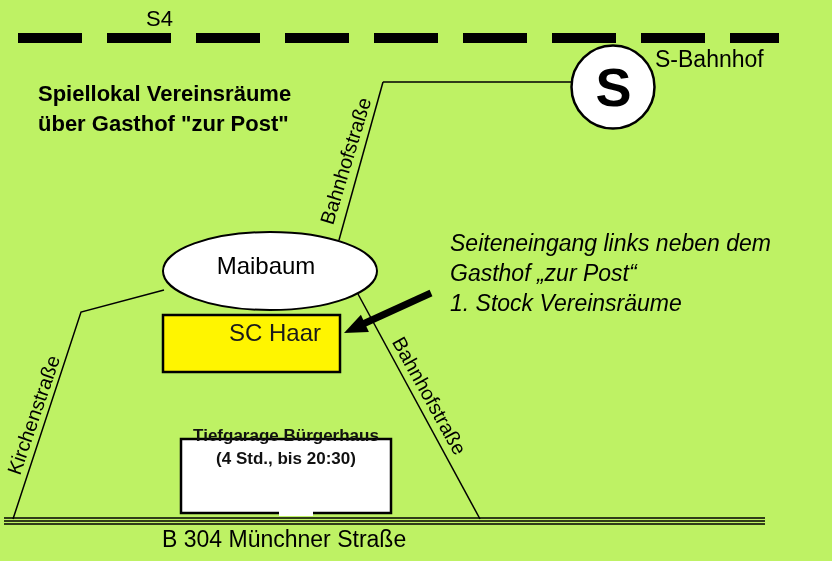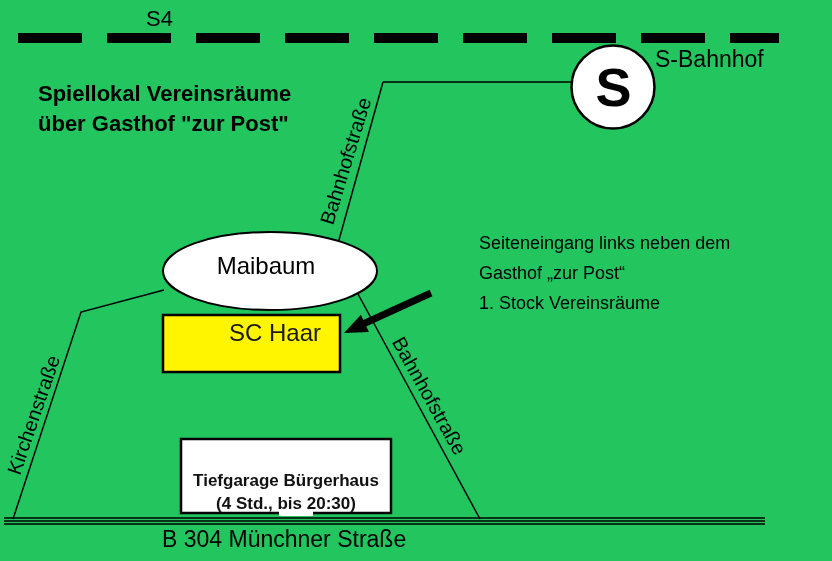--- a/index.html
+++ b/index.html
@@ -1,19 +1,19 @@
 <!DOCTYPE html>
 <html><head>
 <meta charset="utf-8">
 <style>
   html,body{margin:0;padding:0;background:#fff;}
   .canvas{
     position:relative;
     width:832px;height:561px;
-    background:#22c55e;
+    background:#bef264;
     font-family:"Liberation Sans", sans-serif;
     color:#000;
     overflow:hidden;
   }
   .abs{position:absolute;white-space:nowrap;}
   .svg-layer{position:absolute;left:0;top:0;}
   .ctr{transform:translate(-50%,-50%);}
 </style>
 </head>
 <body>
@@ -60,30 +60,30 @@
   </div>
 
   <div class="abs ctr" style="left:346px;top:161px;font-size:20px;transform:translate(-50%,-50%) rotate(-73deg);">Bahnhofstraße</div>
 
   <div class="abs ctr" style="left:266px;top:266px;font-size:24px;">Maibaum</div>
 
   <div class="abs" style="left:165px;top:319px;font-size:24px;line-height:27px;color:#1a1a1a;">
     <div style="margin-left:64px;">SC Haar</div>
   </div>
 
-  <div class="abs" style="left:479px;top:228px;font-size:18px;line-height:30px;">
+  <div class="abs" style="left:450px;top:228px;font-size:23px;line-height:30px;font-style:italic;">
     <div>Seiteneingang links neben dem</div>
     <div>Gasthof „zur Post“</div>
     <div>1. Stock Vereinsräume</div>
   </div>
 
   <div class="abs ctr" style="left:429px;top:396px;font-size:20px;transform:translate(-50%,-50%) rotate(61deg);">Bahnhofstraße</div>
 
   <div class="abs ctr" style="left:34px;top:415px;font-size:20px;transform:translate(-50%,-50%) rotate(-71deg);">Kirchenstraße</div>
 
-  <div class="abs" style="left:181px;top:469px;width:210px;text-align:center;font-size:17px;font-weight:600;line-height:23px;color:#111;">
+  <div class="abs" style="left:181px;top:424px;width:210px;text-align:center;font-size:17px;font-weight:600;line-height:23px;color:#111;">
     <div>Tiefgarage Bürgerhaus</div>
     <div>(4 Std., bis 20:30)</div>
   </div>
 
   <div class="abs" style="left:162px;top:526px;font-size:23px;">B 304 Münchner Straße</div>
 
 </div>
 
 </body></html>

